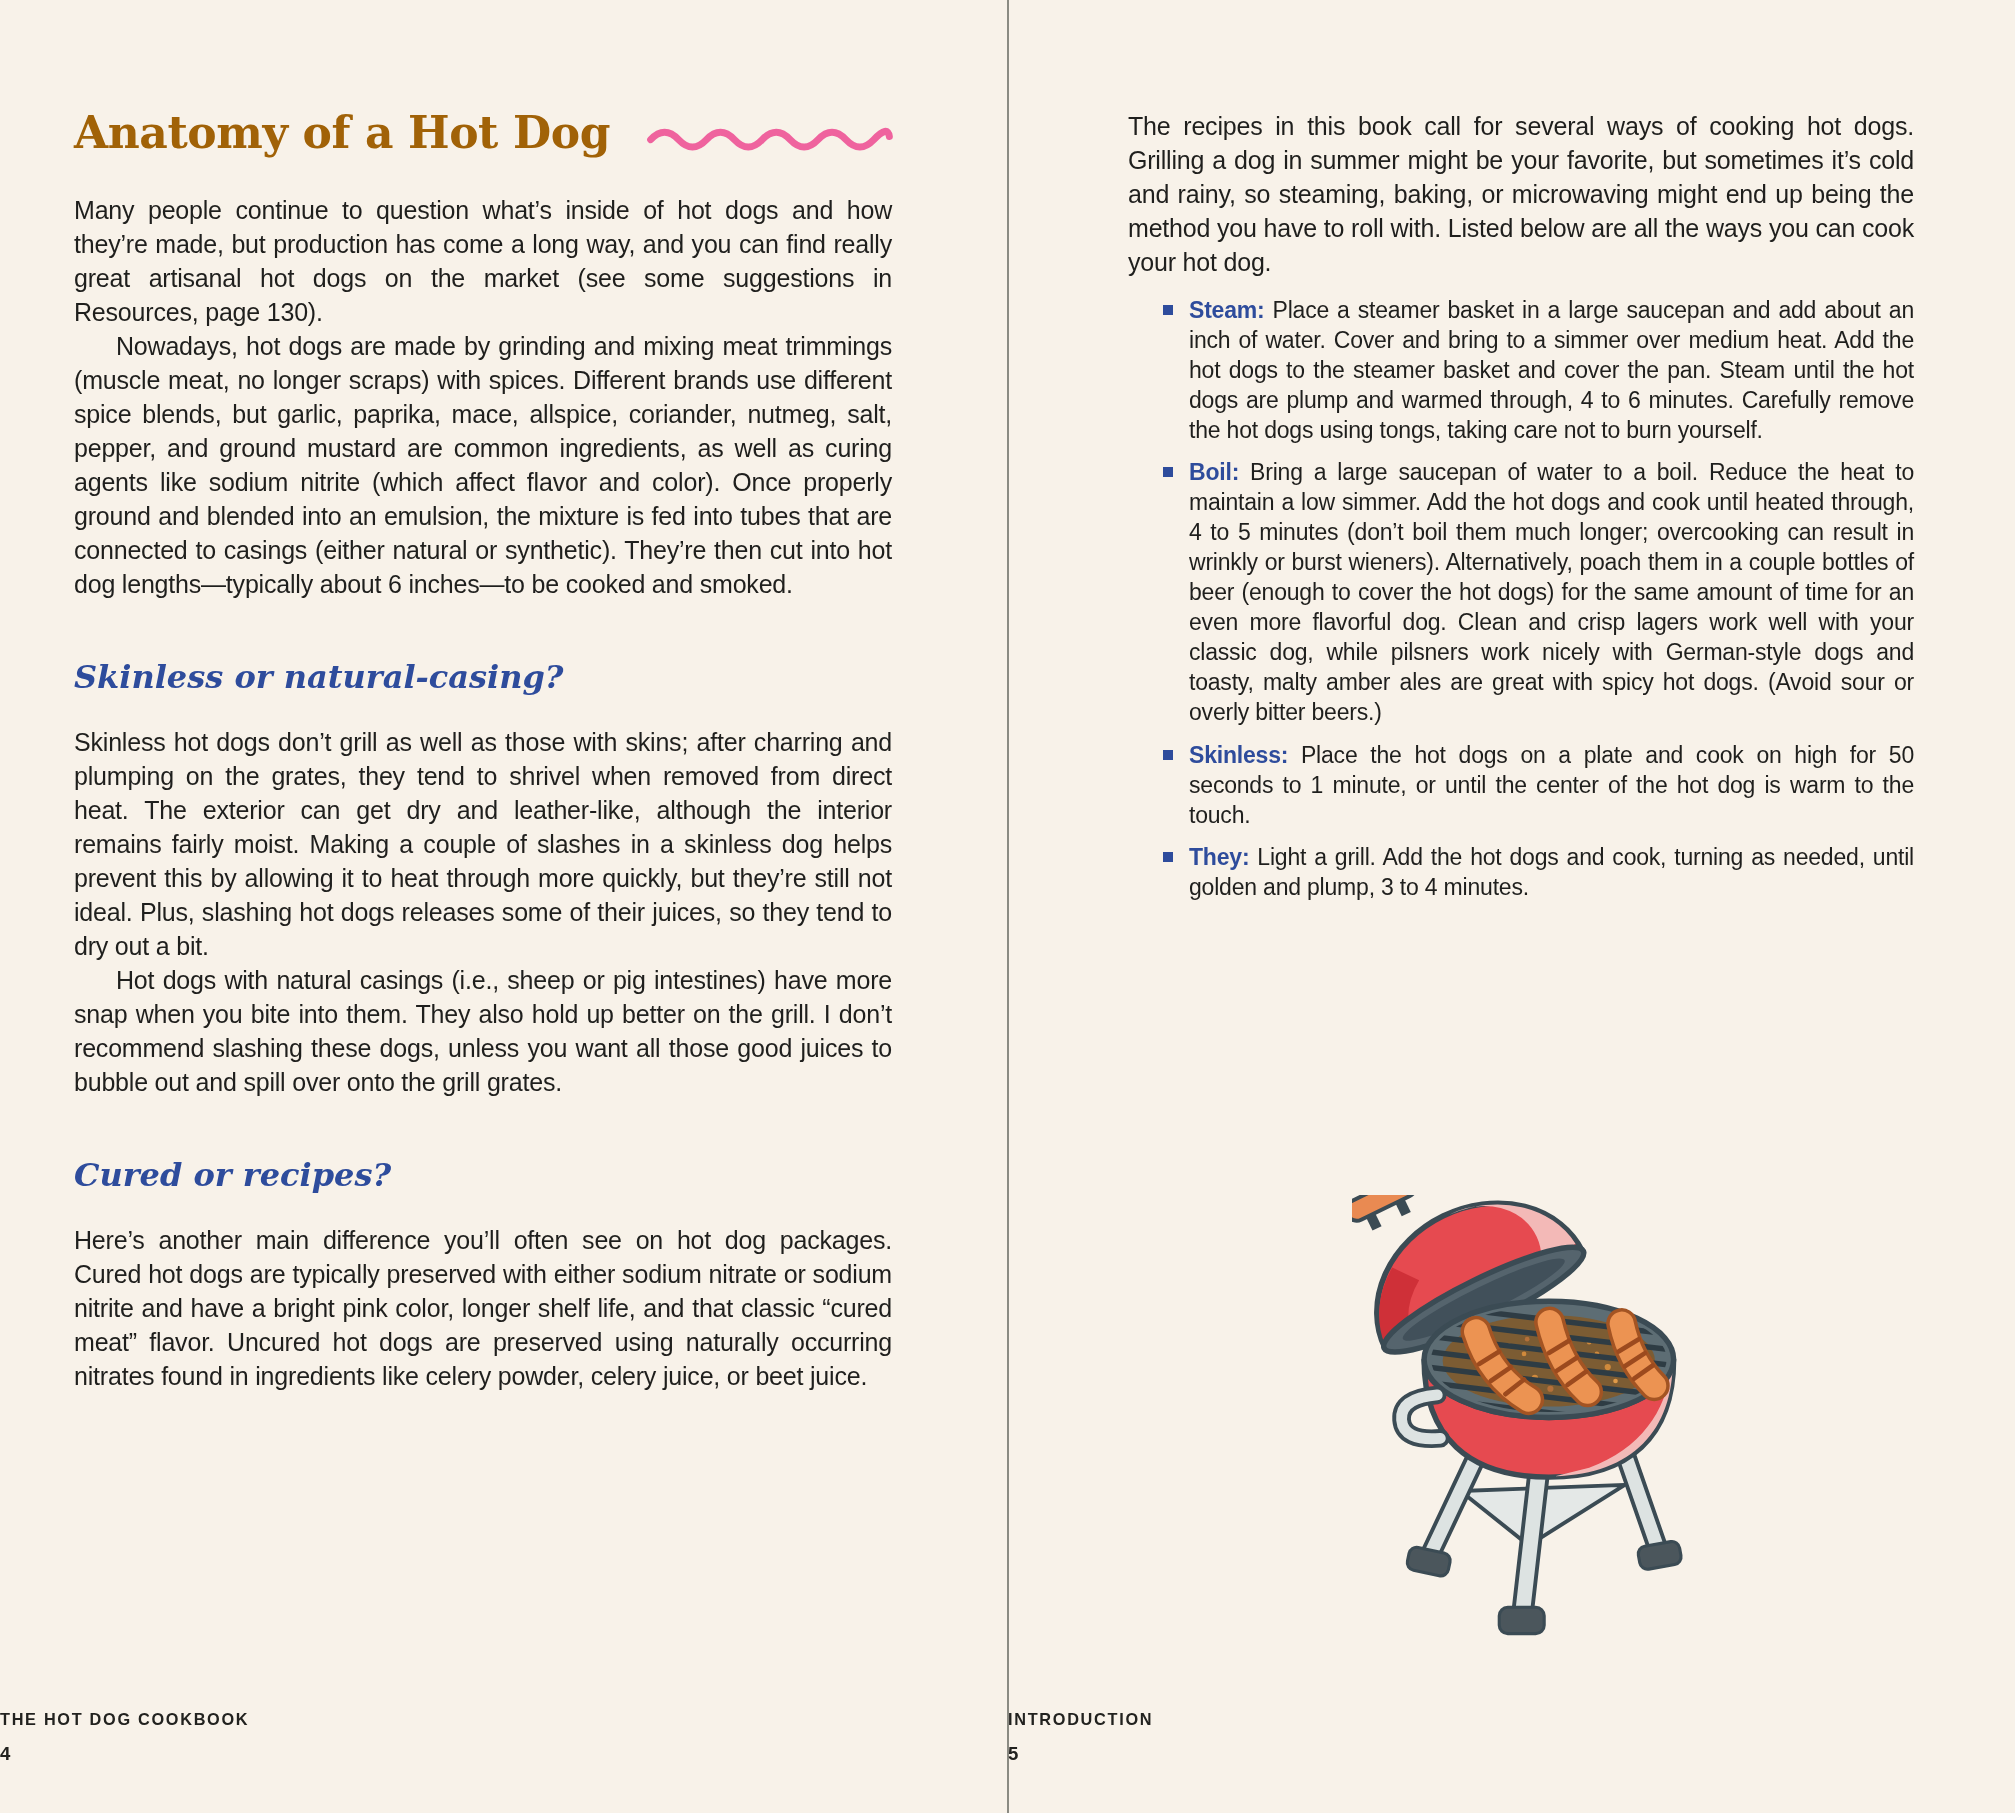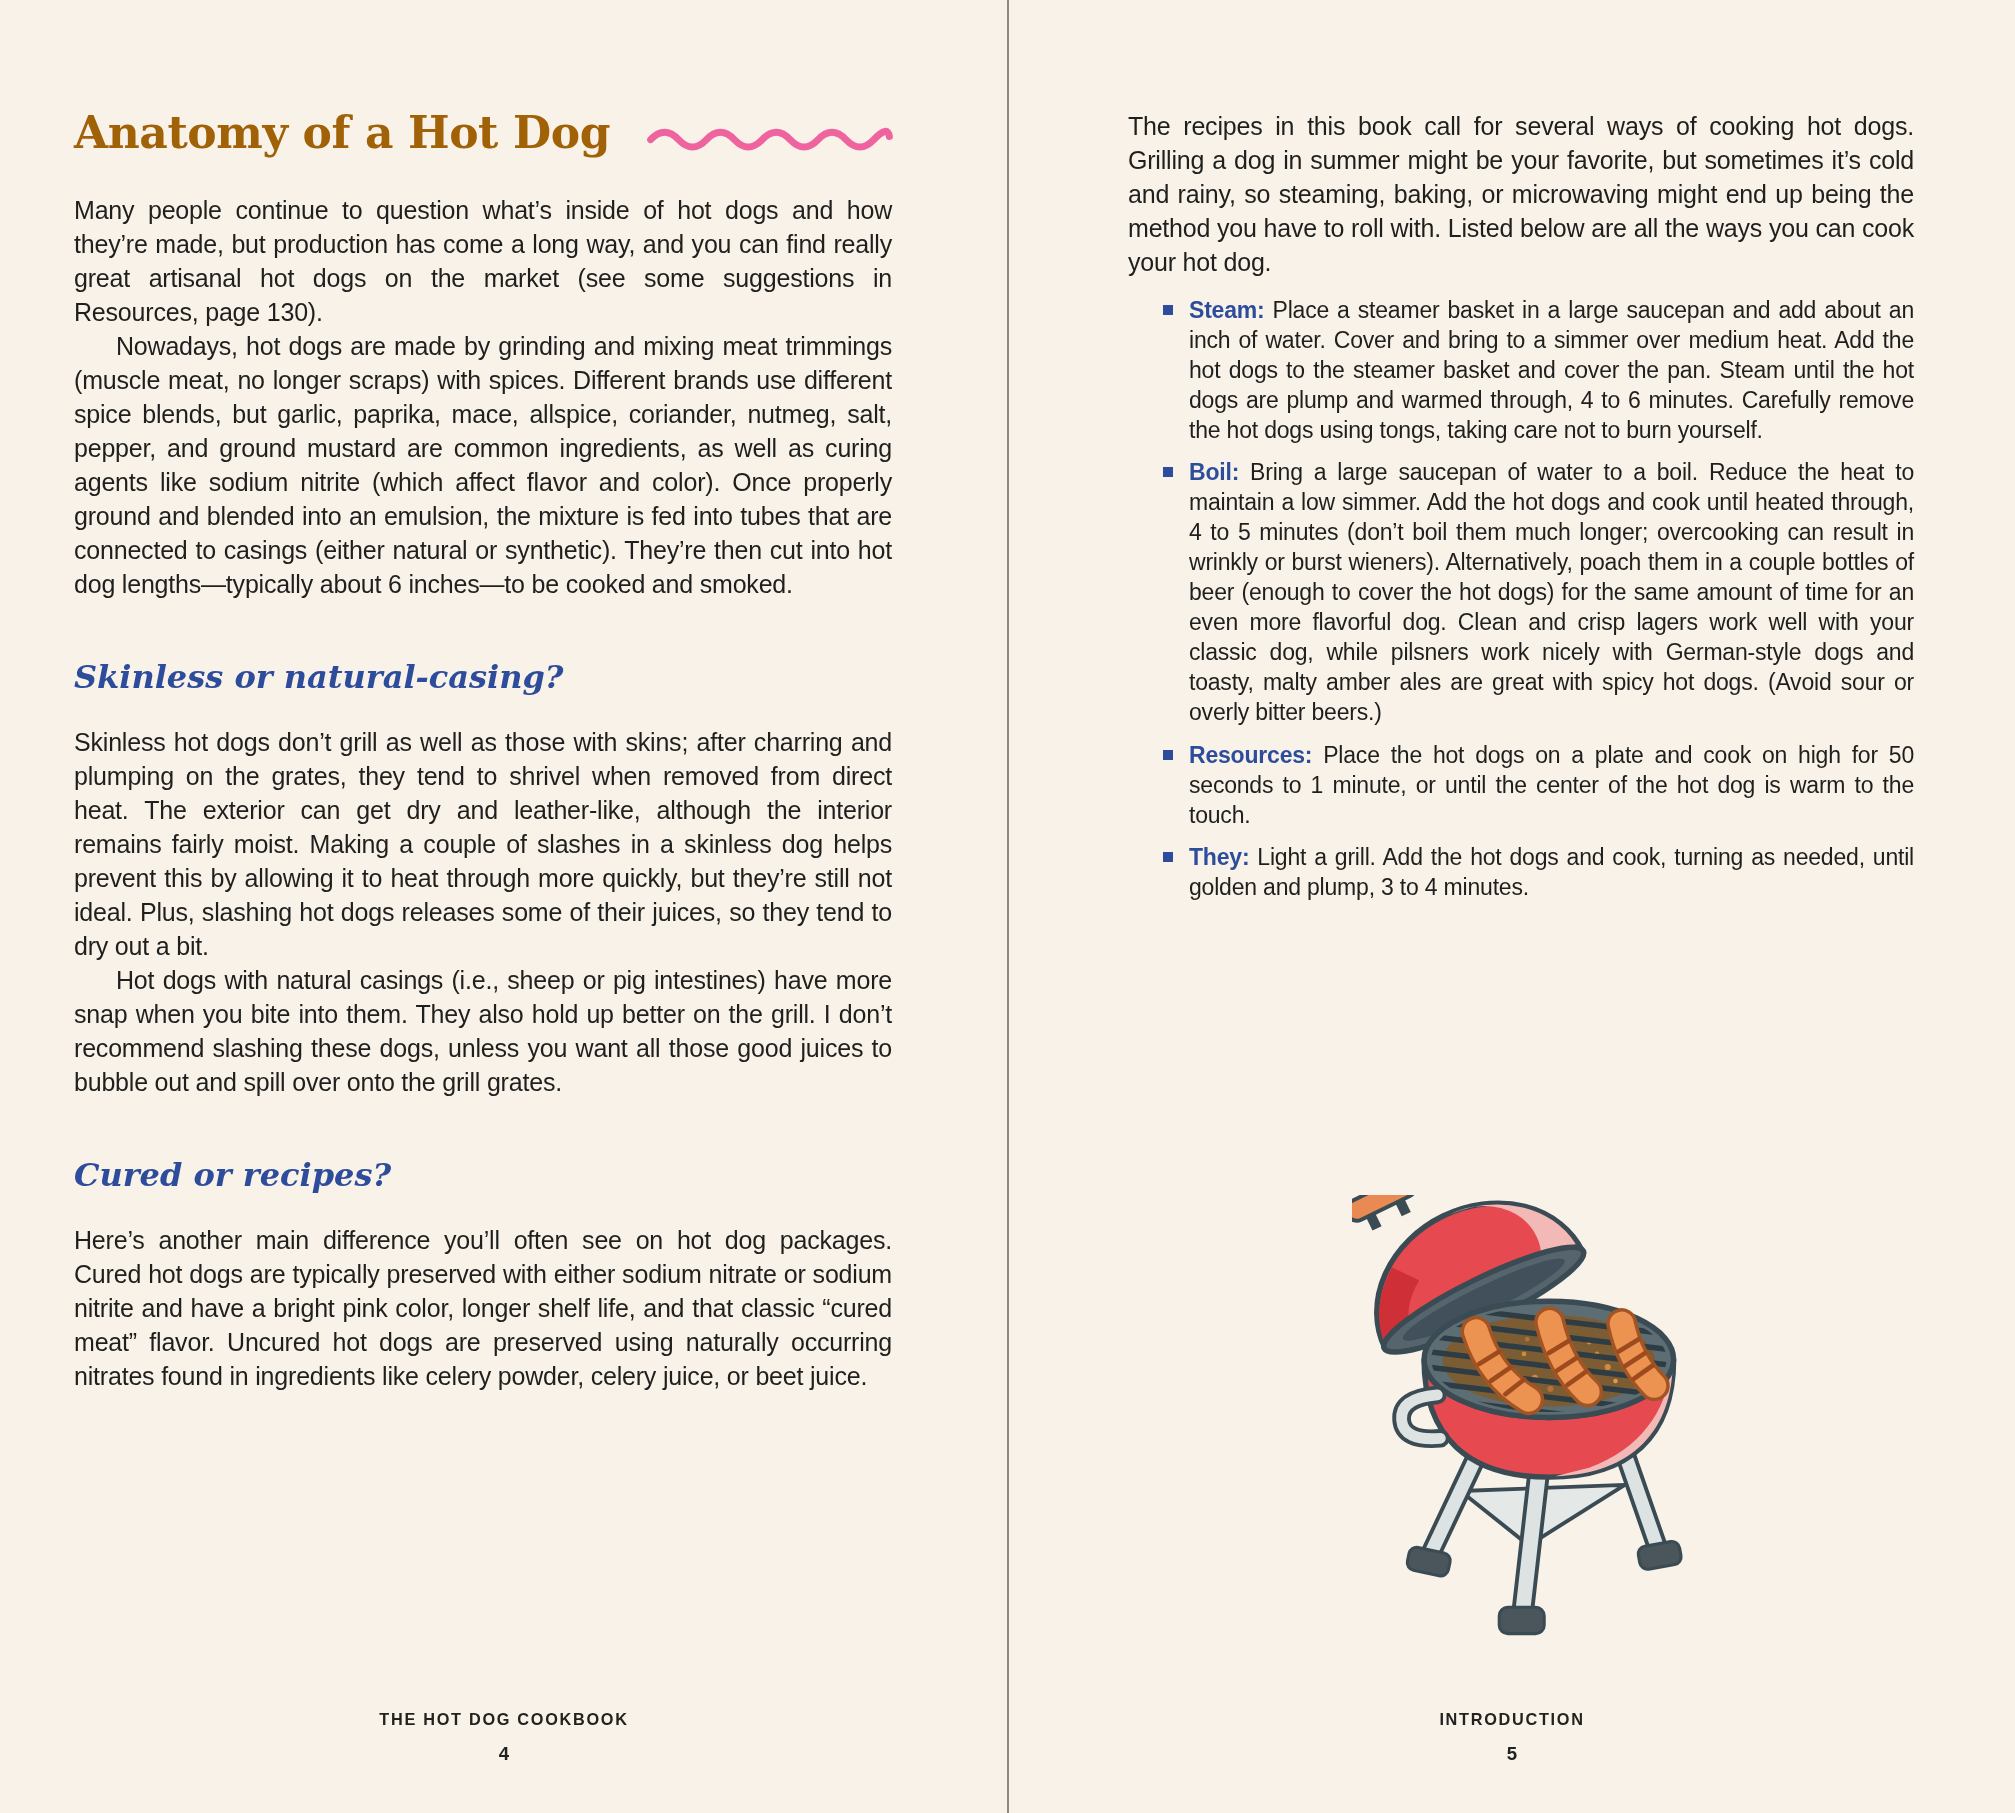--- a/index.html
+++ b/index.html
@@ -69,21 +69,21 @@
   .mlabel { font-weight: bold; color: #2e4c9c; }
 
   .grill {
     position: absolute;
     left: 1352px; top: 1195px;
     width: 434px; height: 496px;
   }
 
   .footer {
     position: absolute; top: 1710px;
-    width: 1008px; text-align: center;
+    width: 1008px; 
   }
   .footer.left-f  { left: 0; }
   .footer.right-f { left: 1008px; }
   .footer .f-title {
     font-weight: bold; font-size: 16.3px;
     letter-spacing: 1.7px; color: #22221f;
   }
   .footer .f-num {
     margin-top: 14px;
     font-weight: bold; font-size: 18.6px; color: #22221f;
@@ -121,21 +121,21 @@
     <li class="method">
       <span class="bullet"></span>
       <p><span class="mlabel">Steam:</span> <span>Place a steamer basket in a large saucepan and add about an inch of water. Cover and bring to a simmer over medium heat. Add the hot dogs to the steamer basket and cover the pan. Steam until the hot dogs are plump and warmed through, 4 to 6 minutes. Carefully remove the hot dogs using tongs, taking care not to burn yourself.</span></p>
     </li>
     <li class="method">
       <span class="bullet"></span>
       <p><span class="mlabel">Boil:</span> <span>Bring a large saucepan of water to a boil. Reduce the heat to maintain a low simmer. Add the hot dogs and cook until heated through, 4 to 5 minutes (don’t boil them much longer; overcooking can result in wrinkly or burst wieners). Alternatively, poach them in a couple bottles of beer (enough to cover the hot dogs) for the same amount of time for an even more flavorful dog. Clean and crisp lagers work well with your classic dog, while pilsners work nicely with German-style dogs and toasty, malty amber ales are great with spicy hot dogs. (Avoid sour or overly bitter beers.)</span></p>
     </li>
     <li class="method">
       <span class="bullet"></span>
-      <p><span class="mlabel">Resources:</span> <span>Place the hot dogs on a plate and cook on high for 50 seconds to 1 minute, or until the center of the hot dog is warm to the touch.</span></p>
+      <p><span class="mlabel">Skinless:</span> <span>Place the hot dogs on a plate and cook on high for 50 seconds to 1 minute, or until the center of the hot dog is warm to the touch.</span></p>
     </li>
     <li class="method">
       <span class="bullet"></span>
       <p><span class="mlabel">They:</span> <span>Light a grill. Add the hot dogs and cook, turning as needed, until golden and plump, 3 to 4 minutes.</span></p>
     </li>
   </ul>
 </section>
 
 <svg class="grill" viewBox="0 0 560 640">
 

